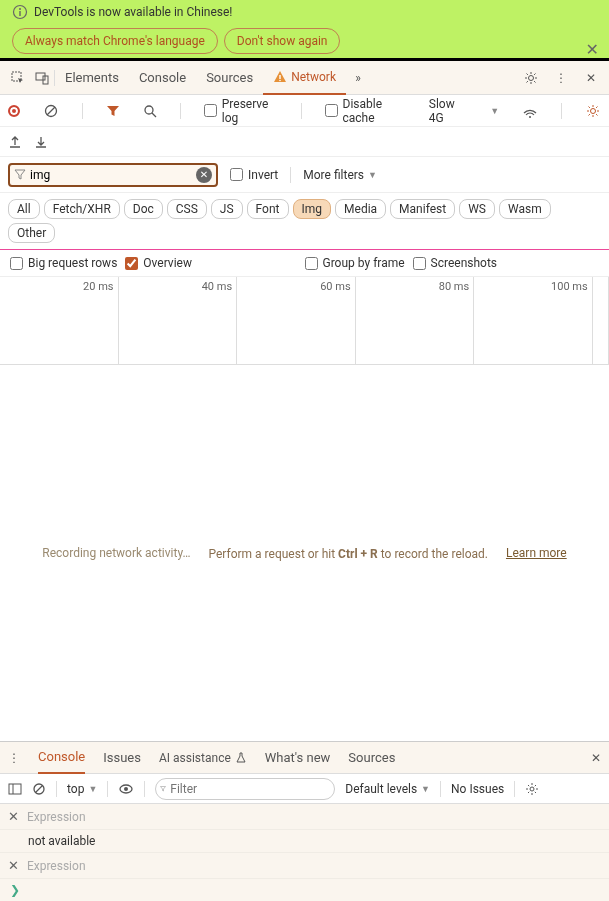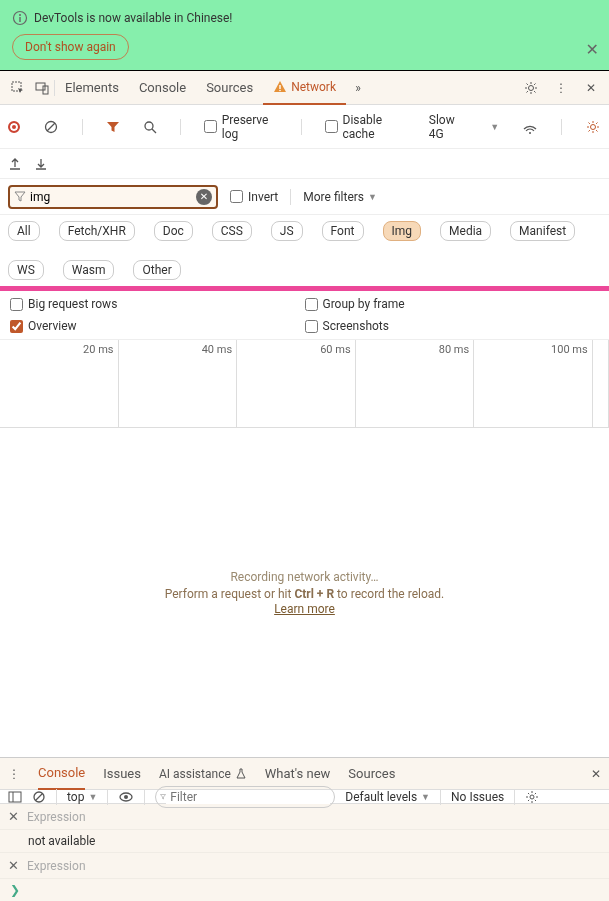--- a/index.html
+++ b/index.html
@@ -1,58 +1,58 @@
 <!DOCTYPE html>
 <html><head>
 <meta charset="utf-8">
 <style>
 *{box-sizing:border-box;margin:0;padding:0;font-family:-apple-system,BlinkMacSystemFont,"Segoe UI",Roboto,sans-serif;font-size:12px}
 body{background:#fff;width:609px;height:901px;display:flex;flex-direction:column;color:#333}
-.banner{background:#86efac;border-bottom:1px solid #000000;padding:10px 12px;position:relative}
+.banner{background:#bef264;border-bottom:3px solid #000000;padding:4px 12px;position:relative}
 .banner-title{display:flex;align-items:center;gap:6px;margin-bottom:8px;font-size:13px}
 .banner-title svg{width:16px;height:16px}
 .banner-buttons{display:flex;flex-wrap:wrap;gap:6px}
 .pill{border:1px solid #c08050;border-radius:14px;padding:5px 12px;color:#b05020;background:transparent;cursor:pointer;font-size:12px}
 .banner-close{position:absolute;right:10px;top:40px;cursor:pointer;color:#666;font-size:16px}
 .tabs-row{display:flex;align-items:center;border-bottom:1px solid #ddd;height:34px;background:#faf5ee;padding:0 6px}
 .tabs-row .ic{width:20px;height:20px;display:flex;align-items:center;justify-content:center;cursor:pointer;color:#555;margin:0 2px}
 .tab{padding:0 10px;height:34px;display:flex;align-items:center;cursor:pointer;color:#555;font-size:13px;gap:4px}
 .tab.active{color:#c0582a;border-bottom:2px solid #c0582a}
 .tabs-right{margin-left:auto;display:flex;gap:6px;align-items:center}
-.toolbar{display:flex;align-items:center;height:44px;padding:0 8px;border-bottom:1px solid #eee;gap:23px;background:#fff}
+.toolbar{display:flex;align-items:center;height:32px;padding:0 8px;border-bottom:1px solid #eee;gap:23px;background:#fff}
 .rec{width:12px;height:12px;border-radius:50%;background:#c43;border:2px solid #c43;box-shadow:0 0 0 2px #fff inset}
 .ic{cursor:pointer;color:#555}
 .sep{width:1px;height:16px;background:#ddd}
 .chk{display:flex;align-items:center;gap:5px;font-size:12px;color:#333}
 .chk input{width:13px;height:13px}
 .select{display:flex;align-items:center;gap:4px;font-size:12px;color:#333}
 .arrow-down{font-size:9px;color:#888}
 .toolbar2{display:flex;align-items:center;height:30px;padding:0 8px;border-bottom:1px solid #eee;gap:12px}
 .filter-row{display:flex;align-items:center;height:36px;padding:0 8px;border-bottom:1px solid #eee;gap:12px}
 .filter-input{display:flex;align-items:center;border:2px solid #8b4a1f;border-radius:4px;height:24px;padding:0 4px;width:210px;background:#fdf7ef}
 .filter-input svg{width:12px;height:12px;color:#888}
 .filter-input input{border:none;outline:none;flex:1;padding:0 4px;background:transparent;font-size:12px}
 .clear-x{width:16px;height:16px;border-radius:50%;background:#666;color:#fff;display:flex;align-items:center;justify-content:center;font-size:10px;cursor:pointer}
-.chips{display:flex;gap:19px;padding:6px 8px;border-bottom:5px solid #ec4899;flex-wrap:wrap}
+.chips{display:flex;gap:4px;padding:6px 8px;border-bottom:1px solid #ec4899;flex-wrap:wrap}
 .chip{border:1px solid #ccc;border-radius:8px;padding:2px 8px;font-size:12px;cursor:pointer;color:#333;background:#fff}
 .chip.sel{background:#f7d9b8;border-color:#e0b080}
 .options-row{display:flex;padding:6px 10px;border-bottom:1px solid #eee}
-.options-col{flex:1;display:flex;flex-direction:column;gap:8px}
+.options-col{flex:1;display:flex;flex-direction:row;gap:8px}
 .timeline{height:88px;border-bottom:1px solid #ddd;background:#fff;position:relative;display:flex}
 .timeline .tick{flex:1;border-right:1px solid #ddd;position:relative;font-size:11px;color:#666;text-align:right;padding:3px 4px 0 0}
-.empty{flex:1;display:flex;flex-direction:column;align-items:center;justify-content:center;gap:1px;color:#b0976f;font-size:14px}
+.empty{flex:1;display:flex;flex-direction:row;align-items:center;justify-content:center;gap:18px;color:#b0976f;font-size:14px}
 .empty .l1{color:#9a8a70}
 .empty .l2{color:#8a6f50;font-size:14px}
 .empty .link{text-decoration:underline;color:#7a5a30;cursor:pointer}
 .bottom{border-top:1px solid #ccc;background:#faf5ee;display:flex;flex-direction:column}
 .btabs{display:flex;align-items:center;height:32px;padding:0 8px;gap:18px;border-bottom:1px solid #ddd}
 .btab{font-size:13px;color:#555;cursor:pointer;display:flex;align-items:center;gap:4px;height:32px}
 .btab.active{color:#c0582a;border-bottom:2px solid #c0582a}
 .btabs .close{margin-left:auto}
-.btools{display:flex;align-items:center;height:14px;padding:0 8px;gap:10px;border-bottom:1px solid #ddd;background:#fff}
+.btools{display:flex;align-items:center;height:30px;padding:0 8px;gap:10px;border-bottom:1px solid #ddd;background:#fff}
 .filter2{display:flex;align-items:center;border:1px solid #ccc;border-radius:11px;height:22px;padding:0 4px;width:180px}
 .filter2 input{border:none;outline:none;flex:1;padding:0 4px;font-size:12px}
 .expr{display:flex;align-items:center;height:26px;padding:0 8px;gap:8px;border-bottom:1px solid #f0ece5;font-size:12px}
 .expr .x{color:#666;cursor:pointer;font-size:13px}
 .expr .ph{color:#aaa;}
 .expr-val{padding:4px 28px;font-size:12px;color:#333;border-bottom:1px solid #f0ece5}
 .prompt{padding:4px 10px;color:#4a8;font-size:12px}
 .checked{accent-color:#c0582a}
 svg{display:block}
 </style>
@@ -62,20 +62,21 @@
 <div class="banner">
   <div class="banner-title">
     <svg viewBox="0 0 16 16">
         <circle cx="8" cy="8" r="6.5" fill="none" stroke="#666" stroke-width="1.2"></circle>
         <circle cx="8" cy="5" r="1" fill="#666"></circle>
         <rect x="7.3" y="7" width="1.4" height="5" fill="#666"></rect>
       </svg>
     <span>DevTools is now available in Chinese!</span>
   </div>
   <div class="banner-buttons">
+    <button class="pill">Always match Chrome's language</button>
     <button class="pill">Don't show again</button>
   </div>
   <div class="banner-close">✕</div>
 </div>
 
 <div class="tabs-row">
   <div class="ic">
       <svg width="16" height="16" viewBox="0 0 16 16">
         <rect x="2" y="2" width="9" height="9" fill="none" stroke="#555" stroke-dasharray="2 1"></rect>
         <path d="M8 8l5 2-2 1-1 2z" fill="#555"></path>

